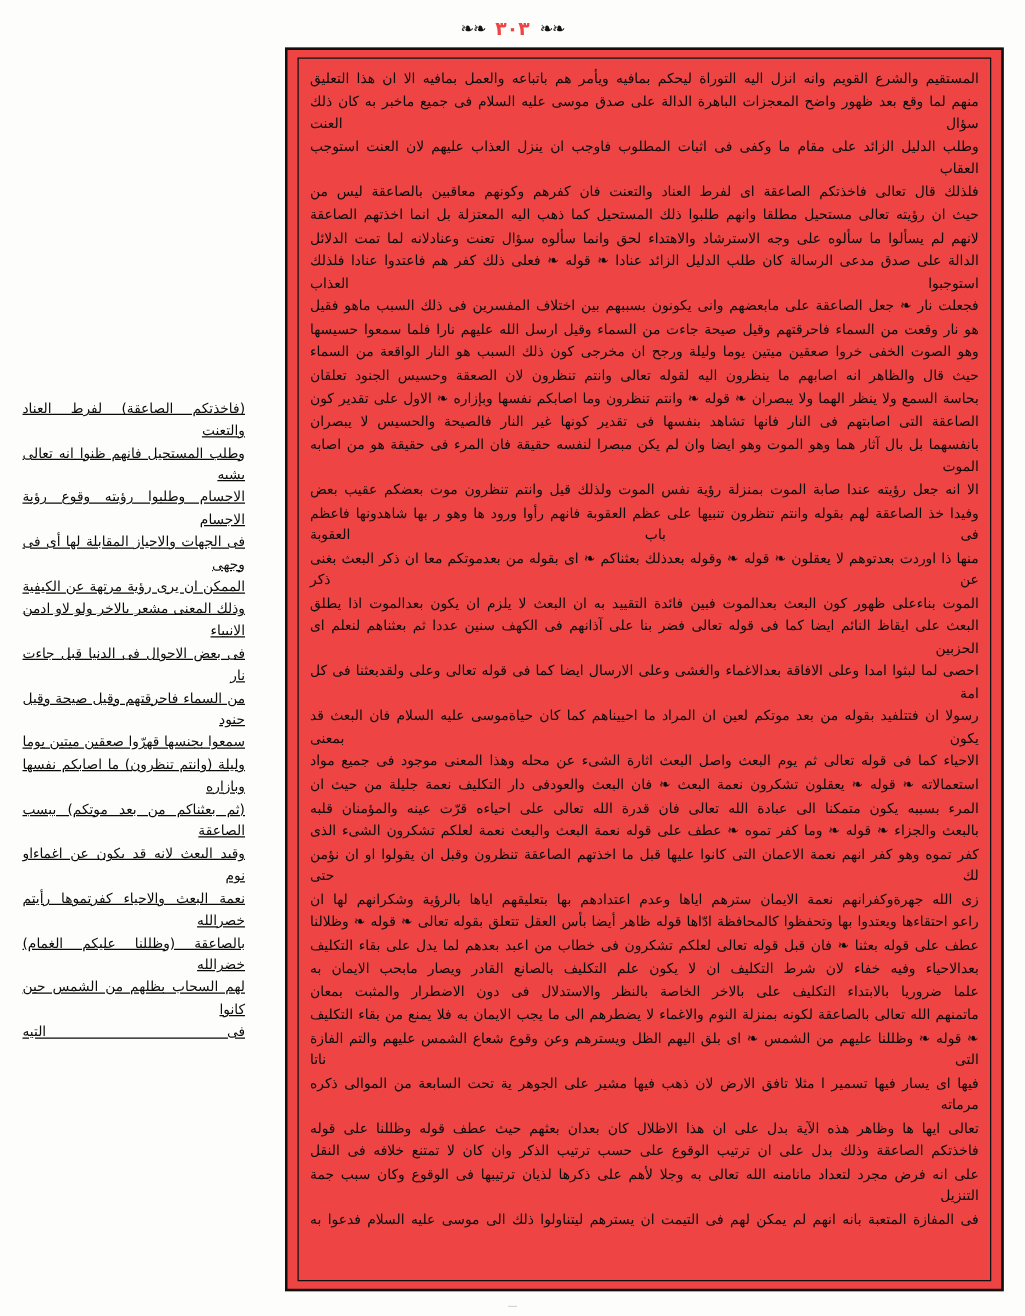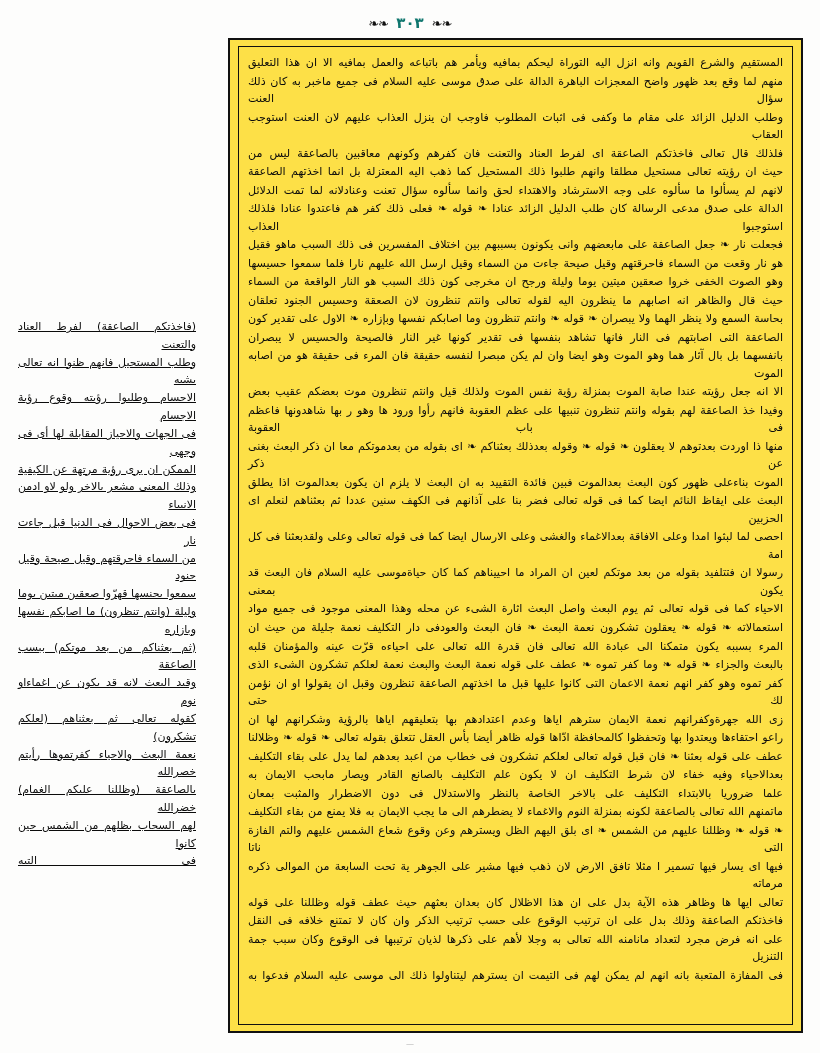--- a/index.html
+++ b/index.html
@@ -35,36 +35,36 @@
   .orn {
     font-size: 13px;
     letter-spacing: -1px;
     color: #111;
     line-height: 1;
   }
   .page-number {
     font-family: "DejaVu Sans", sans-serif;
     font-size: 15px;
     font-weight: bold;
-    color: #0f766e;
+    color: #ef4444;
     padding: 0 2px;
     direction: rtl;
   }
 
   
   .main-frame {
     position: absolute;
     top: 38px;
     right: 17px;
     width: 575px;
     height: 995px;
     border: 2.5px solid #111;
     box-sizing: border-box;
     padding: 6px 8px 6px 8px;
-    background: #fde047;
+    background: #ef4444;
   }
   .main-frame .inner {
     border: 1px solid #111;
     box-sizing: border-box;
     width: 100%;
     height: 100%;
     padding: 7px 9px;
     overflow: hidden;
   }
   .arabic {
@@ -126,21 +126,20 @@
     <p>الاجسام وطلبوا رؤيته وقوع رؤية الاجسام</p>
     <p>فى الجهات والاحياز المقابلة لها أى فى وجهى</p>
     <p>الممكن ان يرى رؤية مرتهة عن الكيفية</p>
     <p>وذلك المعنى مشعر بالاخر ولو لاو ادمن الانبياء</p>
     <p>فى بعض الاحوال فى الدنيا قبل جاءت نار</p>
     <p>من السماء فاحرقتهم وقيل صيحة وقيل جنود</p>
     <p>سمعوا بجنسها قهرّوا صعقين ميتين يوما</p>
     <p>وليلة (وانتم تنظرون) ما اصابكم نفسها وبازاره</p>
     <p>(ثم بعثناكم من بعد موتكم) ببسب الصاعقة</p>
     <p>وقيد البعث لانه قد يكون عن اغماءاو نوم</p>
-    <p>كقوله تعالى ثم بعثناهم (لعلكم تشكرون)</p>
     <p>نعمة البعث والاحياء كفرتموها رأيتم خصرالله</p>
     <p>بالصاعقة (وظللنا عليكم الغمام) خضرالله</p>
     <p>لهم السحاب بظلهم من الشمس حين كانوا</p>
     <p>فى التيه</p>
   </div>
 
   <div class="main-frame">
     <div class="inner">
       <div class="main-text arabic">
         <p>المستقيم والشرع القويم وانه انزل اليه التوراة ليحكم بمافيه ويأمر هم باتباعه والعمل بمافيه الا ان هذا التعليق</p>

